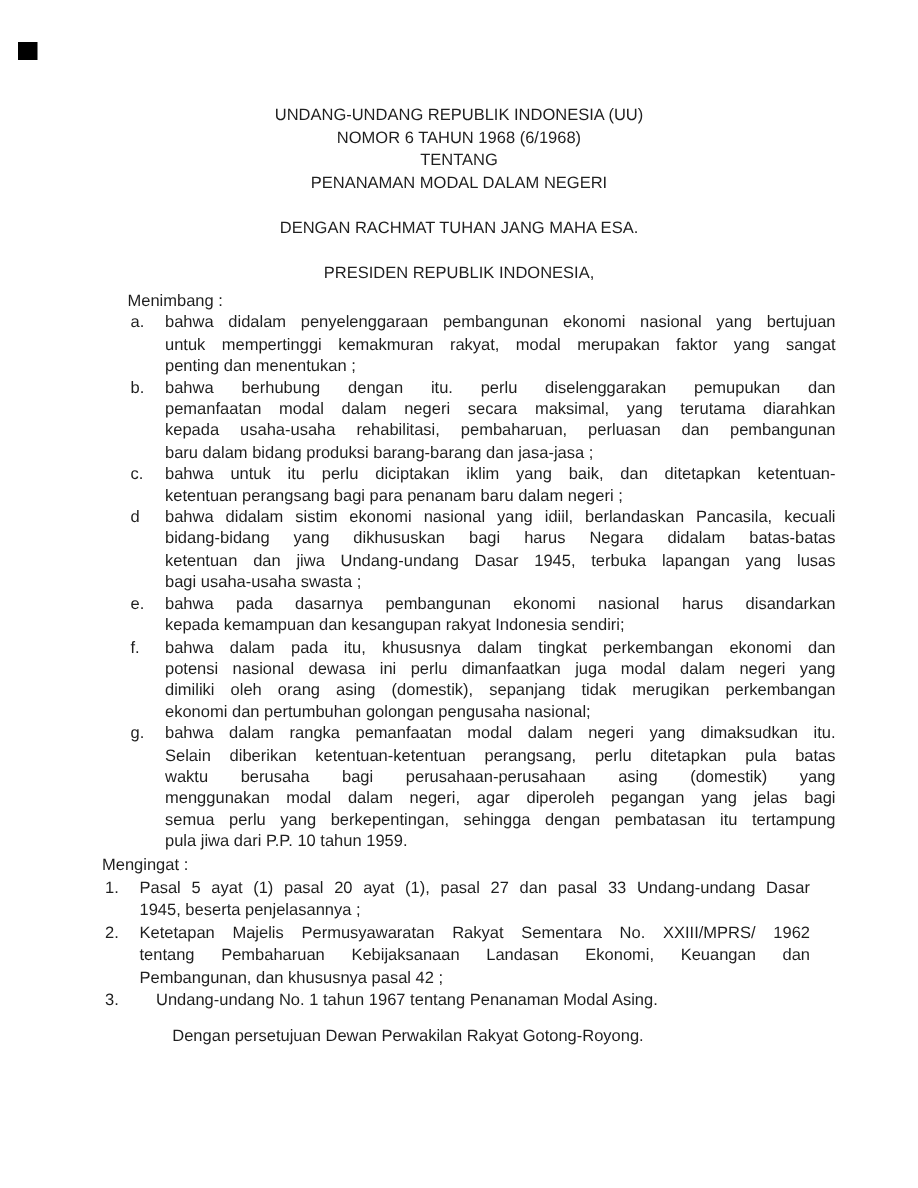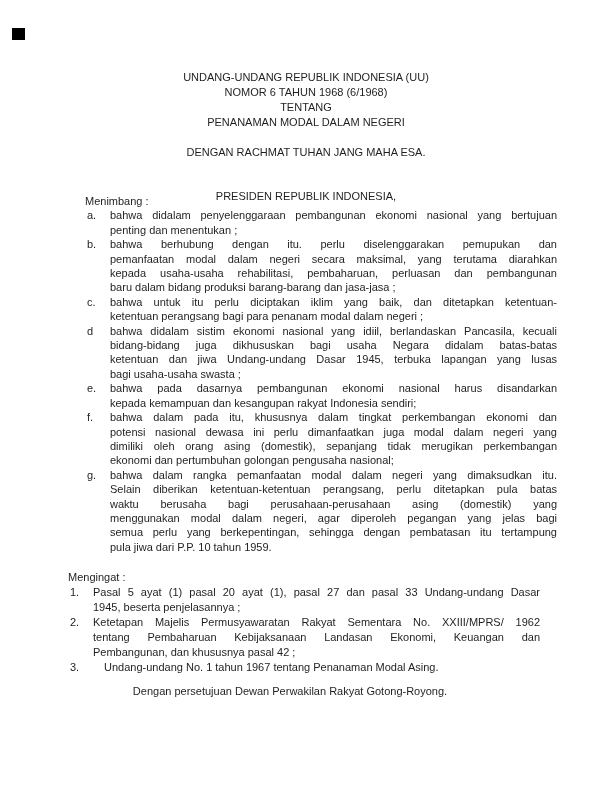--- a/index.html
+++ b/index.html
@@ -21,34 +21,34 @@
     background: var(--mark-color, #000000);
   }
   .header {
     position: absolute;
     top: 70px; left: 0;
     width: 612px;
     text-align: center;
     line-height: 15px;
   }
   .invocation { margin-top: 15px; }
-  .issuer     { margin-top: 29px; }
+  .issuer     { margin-top: 15px; }
   .section { position: absolute; left: 0; right: 0; }
   #menimbang { top: 194px; line-height: 14.4px; padding-left: 17px; }
   #mengingat { top: 570px; line-height: 15px; }
   .sec-heading { margin-left: 68px; }
   .item { position: relative; }
   .item-label { position: absolute; left: 70px; top: 0; }
   .item-lines { margin-left: 93px; width: 447px; }
   .item.indent .item-lines { margin-left: 104px; }
   .jline { text-align: justify; text-align-last: justify; }
   .jline.last { text-align-last: left; }
   .closing {
     position: absolute;
-    top: 684px; left: 18px;
+    top: 684px; left: 0;
     width: 544px;
     text-align: center;
     line-height: 15px;
   }
 </style>
 </head>
 <body>
 
 <div class="page" style="--page-bg: #ffffff; --text-color: #1f1f1f; --mark-color: #000000;">
   <div class="scan-mark"></div>
@@ -62,44 +62,45 @@
     <div class="issuer">PRESIDEN REPUBLIK INDONESIA,</div>
   </div>
 
   <div class="section" id="menimbang">
     <div class="sec-heading">Menimbang :</div>
     <div class="items">
         <div class="item">
           <span class="item-label">a.</span>
           <div class="item-lines">
             <div class="jline">bahwa didalam penyelenggaraan pembangunan ekonomi nasional yang bertujuan</div>
+            <div class="jline">untuk mempertinggi kemakmuran rakyat, modal merupakan faktor yang sangat</div>
             <div class="jline last">penting dan menentukan ;</div>
           </div>
         </div>
         <div class="item">
           <span class="item-label">b.</span>
           <div class="item-lines">
             <div class="jline">bahwa berhubung dengan itu. perlu diselenggarakan pemupukan dan</div>
             <div class="jline">pemanfaatan modal dalam negeri secara maksimal, yang terutama diarahkan</div>
             <div class="jline">kepada usaha-usaha rehabilitasi, pembaharuan, perluasan dan pembangunan</div>
             <div class="jline last">baru dalam bidang produksi barang-barang dan jasa-jasa ;</div>
           </div>
         </div>
         <div class="item">
           <span class="item-label">c.</span>
           <div class="item-lines">
             <div class="jline">bahwa untuk itu perlu diciptakan iklim yang baik, dan ditetapkan ketentuan-</div>
-            <div class="jline last">ketentuan perangsang bagi para penanam modal dalam negeri ;</div>
+            <div class="jline last">ketentuan perangsang bagi para penanam baru dalam negeri ;</div>
           </div>
         </div>
         <div class="item">
           <span class="item-label">d</span>
           <div class="item-lines">
             <div class="jline">bahwa didalam sistim ekonomi nasional yang idiil, berlandaskan Pancasila, kecuali</div>
-            <div class="jline">bidang-bidang juga dikhususkan bagi usaha Negara didalam batas-batas</div>
+            <div class="jline">bidang-bidang yang dikhususkan bagi harus Negara didalam batas-batas</div>
             <div class="jline">ketentuan dan jiwa Undang-undang Dasar 1945, terbuka lapangan yang lusas</div>
             <div class="jline last">bagi usaha-usaha swasta ;</div>
           </div>
         </div>
         <div class="item">
           <span class="item-label">e.</span>
           <div class="item-lines">
             <div class="jline">bahwa pada dasarnya pembangunan ekonomi nasional harus disandarkan</div>
             <div class="jline last">kepada kemampuan dan kesangupan rakyat Indonesia sendiri;</div>
           </div>

